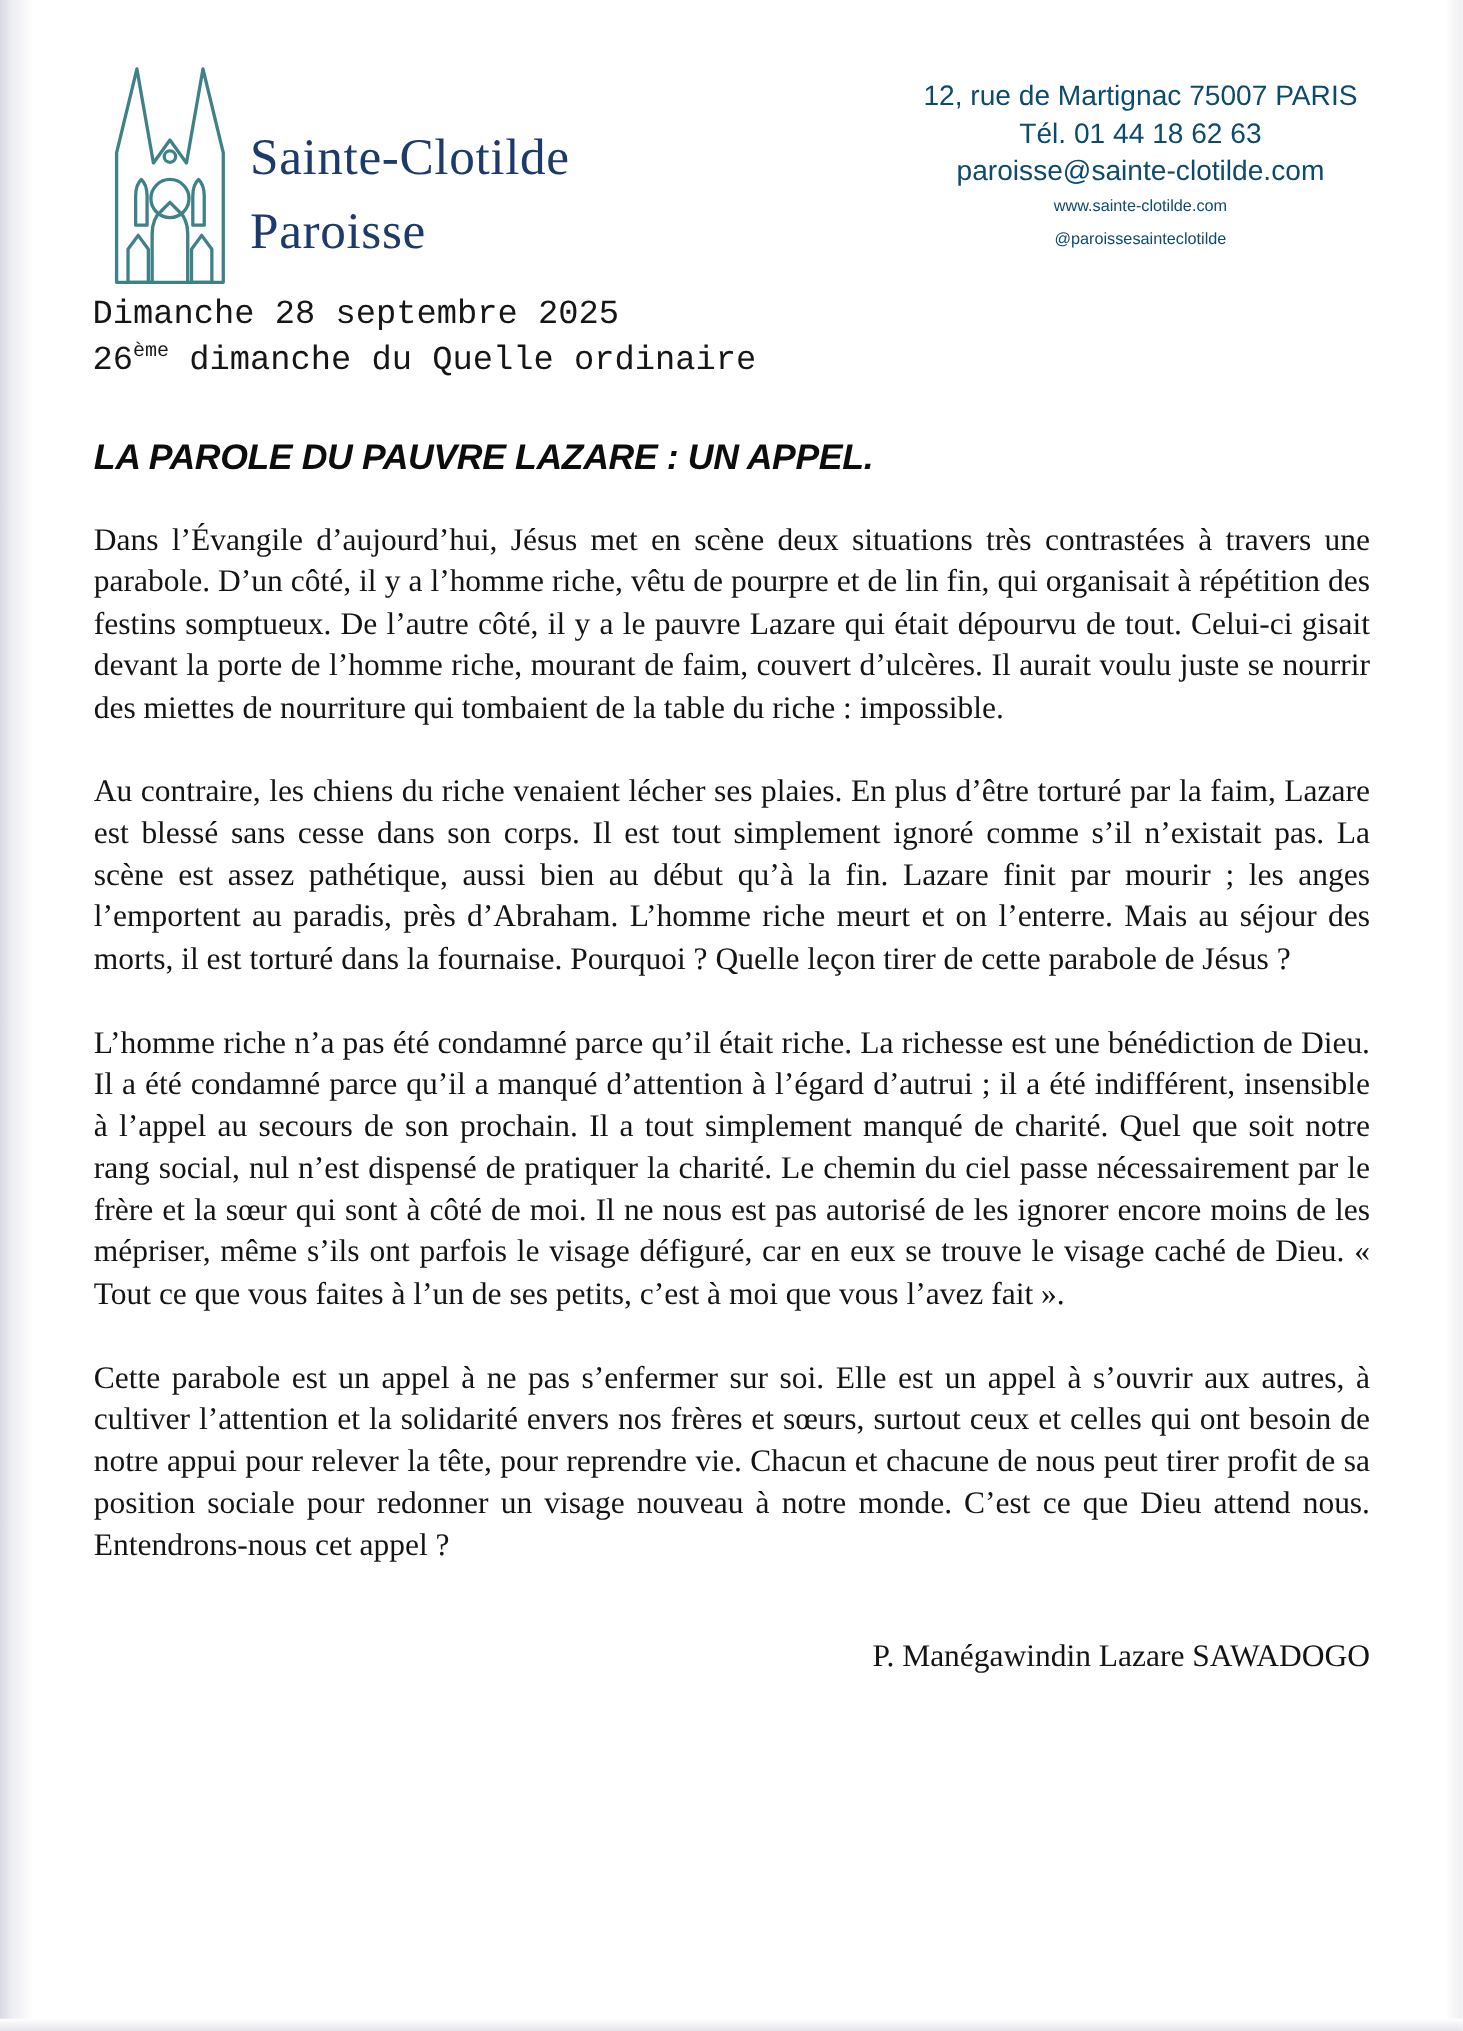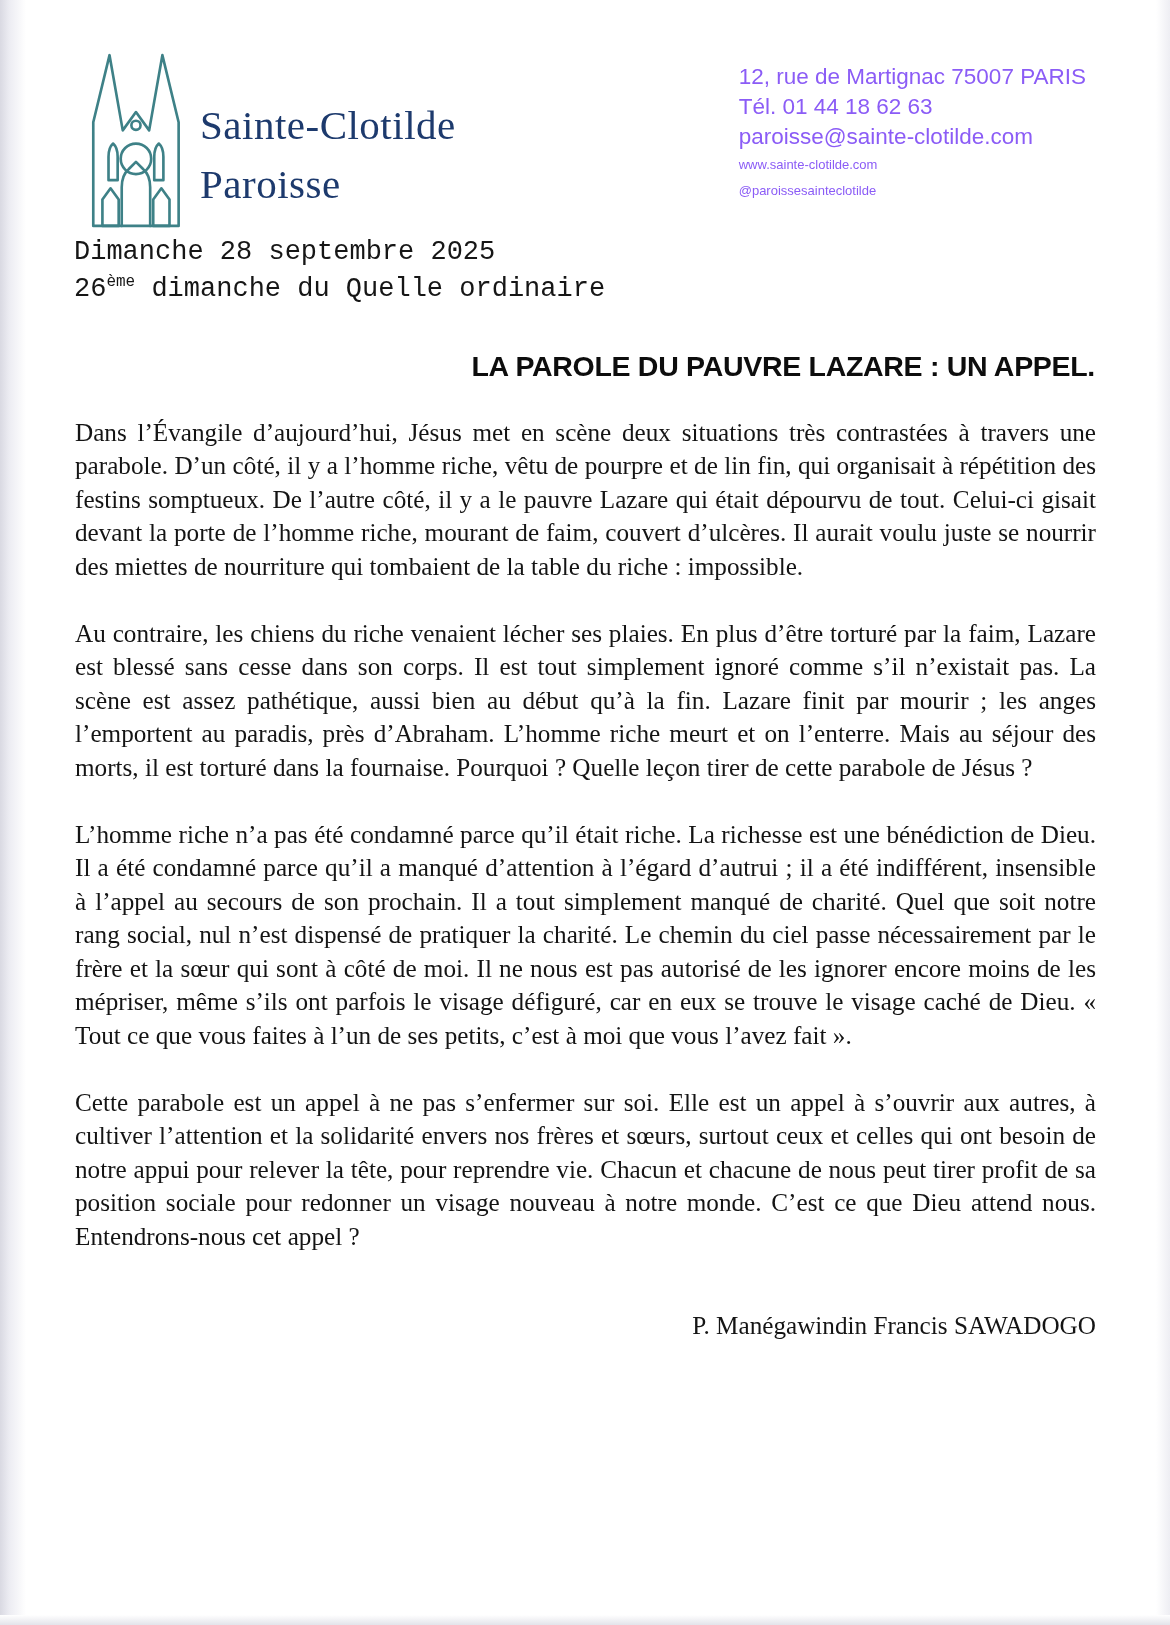--- a/index.html
+++ b/index.html
@@ -24,38 +24,38 @@
   }
 
   
   .logo{position:absolute;left:88px;top:45px;width:102px;height:188px;}
   .brand{
     position:absolute;left:200px;top:96px;
     font-family:"Liberation Serif", serif;
     font-size:41px;line-height:59px;color:#1d3a6d;letter-spacing:0.5px;
   }
   .contact{
-    position:absolute;right:84px;top:62px;text-align:left;
-    font-family:"Liberation Sans", sans-serif;color:#8b5cf6;
+    position:absolute;right:84px;top:62px;text-align:center;
+    font-family:"Liberation Sans", sans-serif;color:#0c4a6e;
   }
   .contact .c-lg{font-size:22.5px;line-height:30px;}
   .contact .c-sm{font-size:13px;line-height:26px;}
 
   
   .dateblock{
     position:absolute;left:74px;top:234px;
     font-size:27px;line-height:37px;color:#161616;font-family:Liberation Mono, monospace;
   }
   .dateblock sup{font-size:16px;vertical-align:super;line-height:0;}
 
   
   .title{
-    position:absolute;left:75px;top:350px;width:1020px;text-align:right;
+    position:absolute;left:75px;top:350px;width:1020px;text-align:left;
     font-family:"Liberation Sans", sans-serif;font-weight:bold;
-    font-size:28.5px;color:#0d0d0d;letter-spacing:-0.3px;
+    font-size:28.5px;color:#0d0d0d;letter-spacing:-0.3px;font-style:italic;
   }
 
   
   .bodytext{
     position:absolute;left:75px;top:416px;width:1021px;
     font-size:25.2px;line-height:33.4px;color:#141414;text-align:justify;
   }
   .bodytext p{margin:0 0 34px 0;}
   .signature{
     margin-top:56px;text-align:right;font-size:25.2px;color:#141414;
@@ -105,14 +105,14 @@
   <div><span>26</span><sup>ème</sup><span> dimanche du Quelle ordinaire</span></div>
 </div>
 
 <div class="title">LA PAROLE DU PAUVRE LAZARE : UN APPEL.</div>
 
 <div class="bodytext">
   <p>Dans l’Évangile d’aujourd’hui, Jésus met en scène deux situations très contrastées à travers une parabole. D’un côté, il y a l’homme riche, vêtu de pourpre et de lin fin, qui organisait à répétition des festins somptueux. De l’autre côté, il y a le pauvre Lazare qui était dépourvu de tout. Celui-ci gisait devant la porte de l’homme riche, mourant de faim, couvert d’ulcères. Il aurait voulu juste se nourrir des miettes de nourriture qui tombaient de la table du riche : impossible.</p>
   <p>Au contraire, les chiens du riche venaient lécher ses plaies. En plus d’être torturé par la faim, Lazare est blessé sans cesse dans son corps. Il est tout simplement ignoré comme s’il n’existait pas. La scène est assez pathétique, aussi bien au début qu’à la fin. Lazare finit par mourir ; les anges l’emportent au paradis, près d’Abraham. L’homme riche meurt et on l’enterre. Mais au séjour des morts, il est torturé dans la fournaise. Pourquoi ? Quelle leçon tirer de cette parabole de Jésus ?</p>
   <p>L’homme riche n’a pas été condamné parce qu’il était riche. La richesse est une bénédiction de Dieu. Il a été condamné parce qu’il a manqué d’attention à l’égard d’autrui ; il a été indifférent, insensible à l’appel au secours de son prochain. Il a tout simplement manqué de charité. Quel que soit notre rang social, nul n’est dispensé de pratiquer la charité. Le chemin du ciel passe nécessairement par le frère et la sœur qui sont à côté de moi. Il ne nous est pas autorisé de les ignorer encore moins de les mépriser, même s’ils ont parfois le visage défiguré, car en eux se trouve le visage caché de Dieu. « Tout ce que vous faites à l’un de ses petits, c’est à moi que vous l’avez fait ».</p>
   <p>Cette parabole est un appel à ne pas s’enfermer sur soi. Elle est un appel à s’ouvrir aux autres, à cultiver l’attention et la solidarité envers nos frères et sœurs, surtout ceux et celles qui ont besoin de notre appui pour relever la tête, pour reprendre vie. Chacun et chacune de nous peut tirer profit de sa position sociale pour redonner un visage nouveau à notre monde. C’est ce que Dieu attend nous. Entendrons-nous cet appel ?</p>
-  <div class="signature">P. Manégawindin Francis SAWADOGO</div>
+  <div class="signature">P. Manégawindin Lazare SAWADOGO</div>
 </div>
 
 </body></html>

